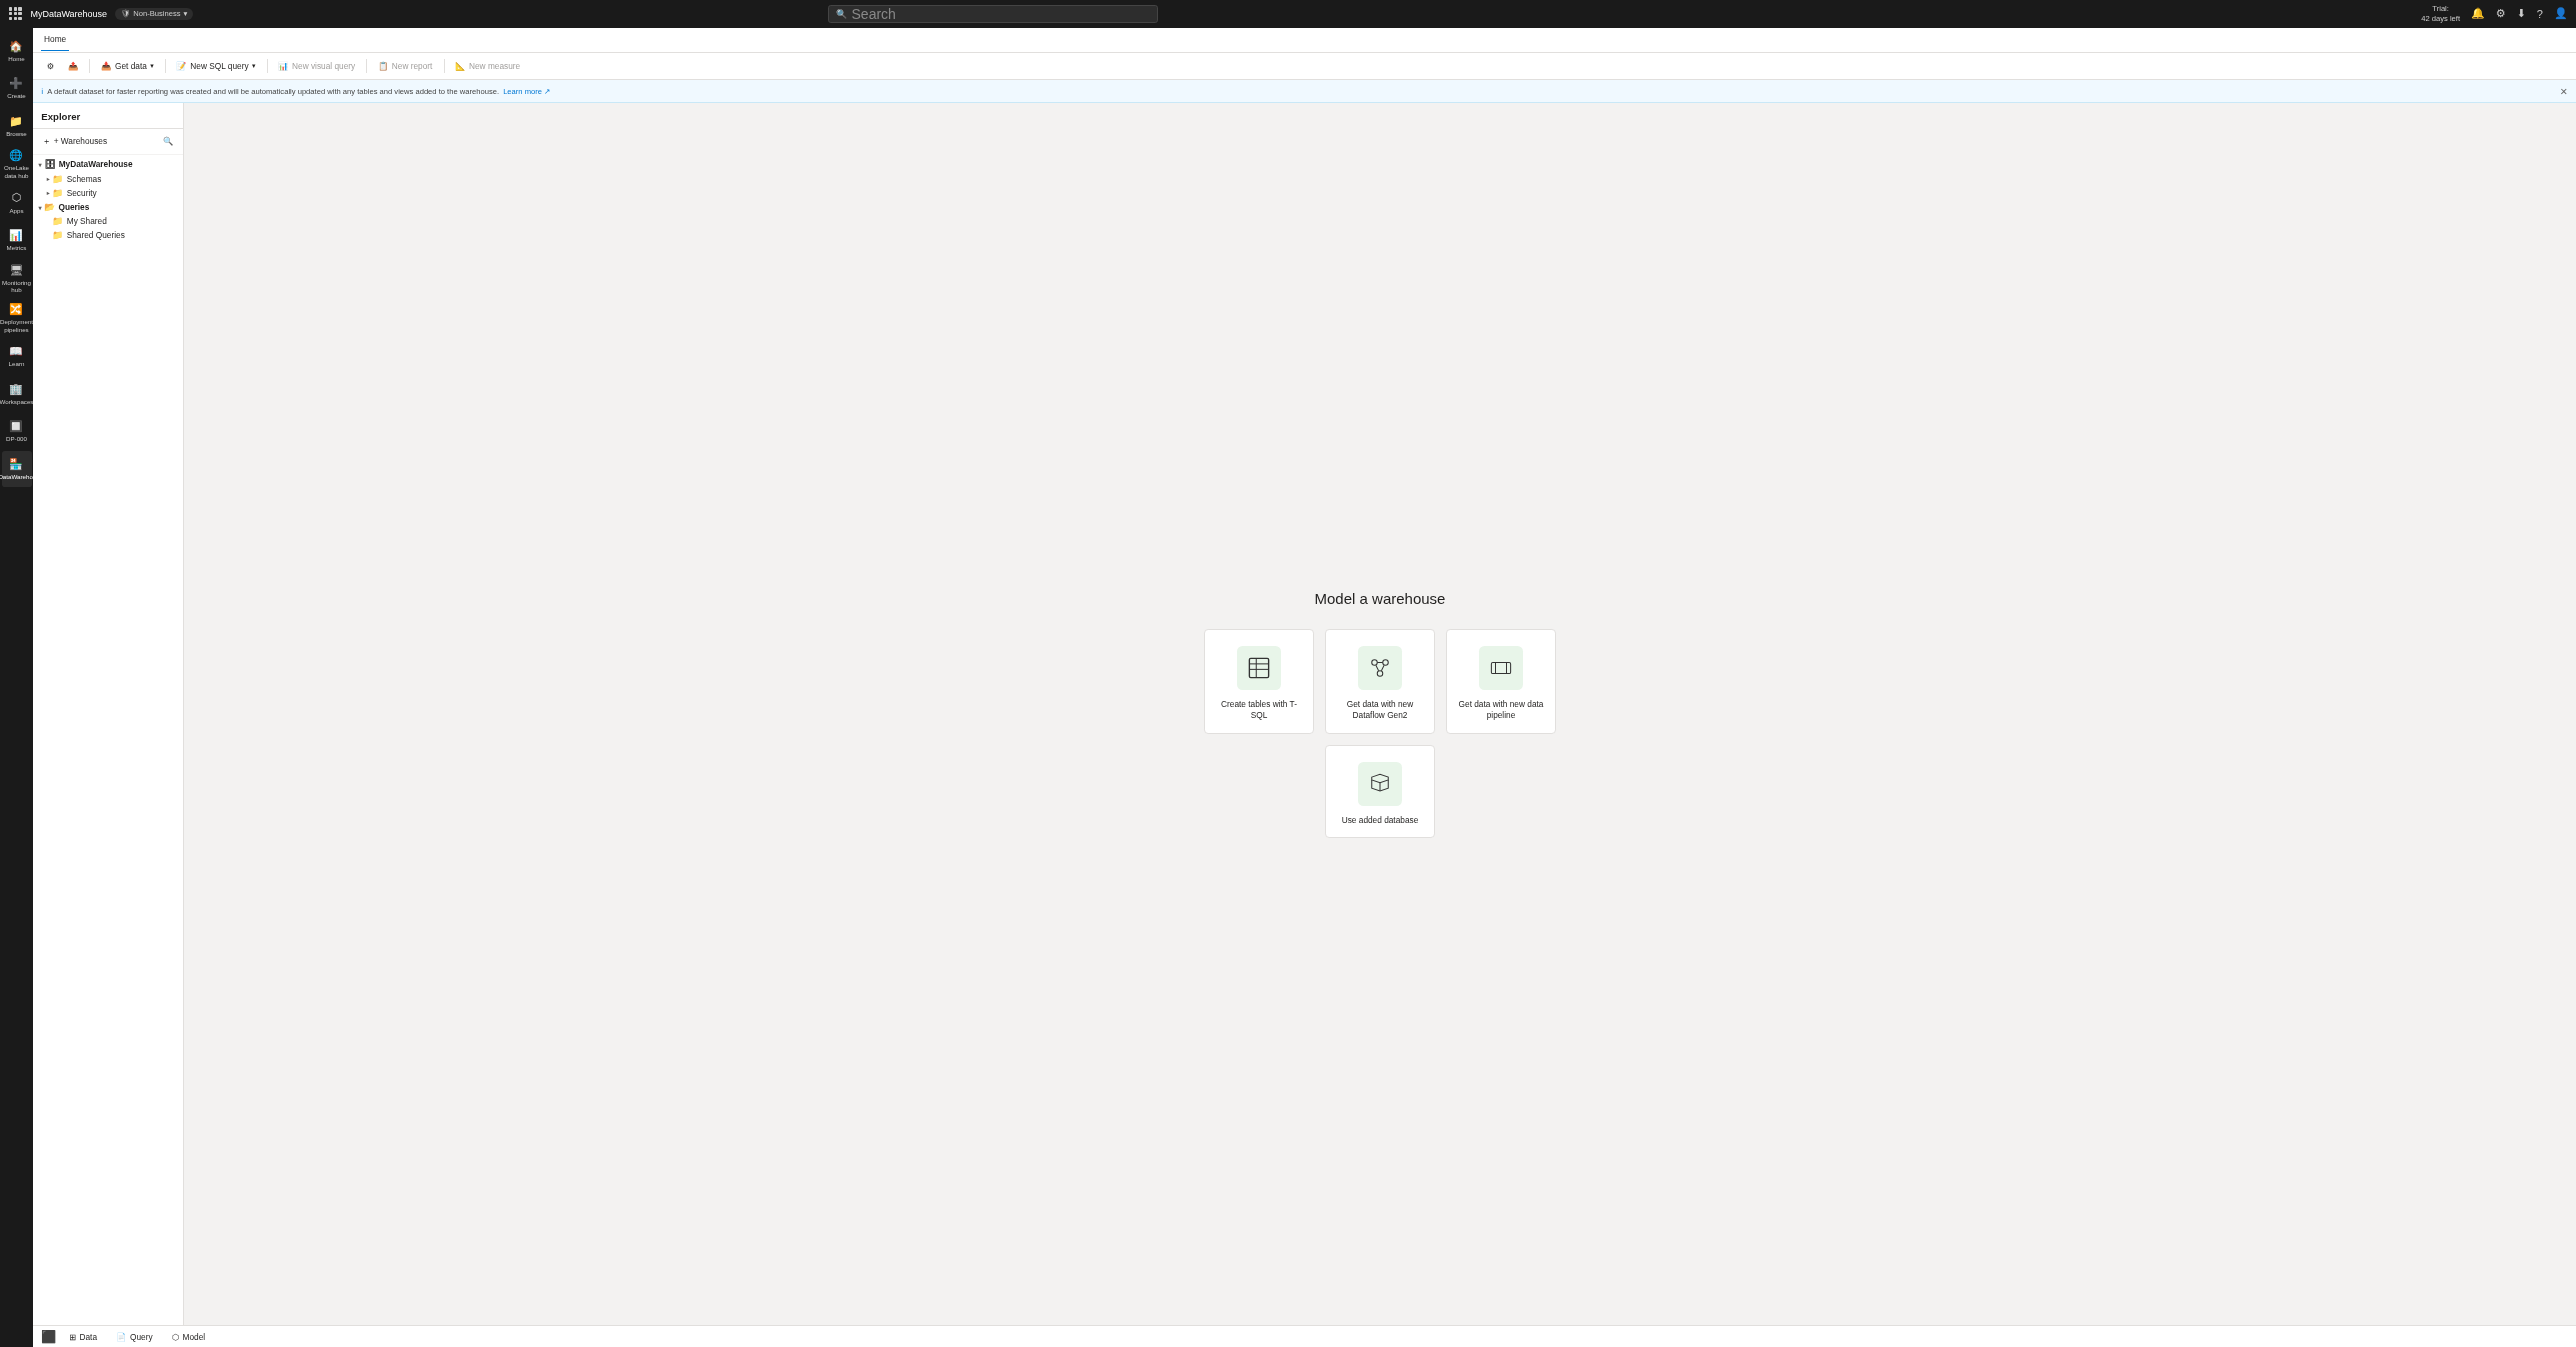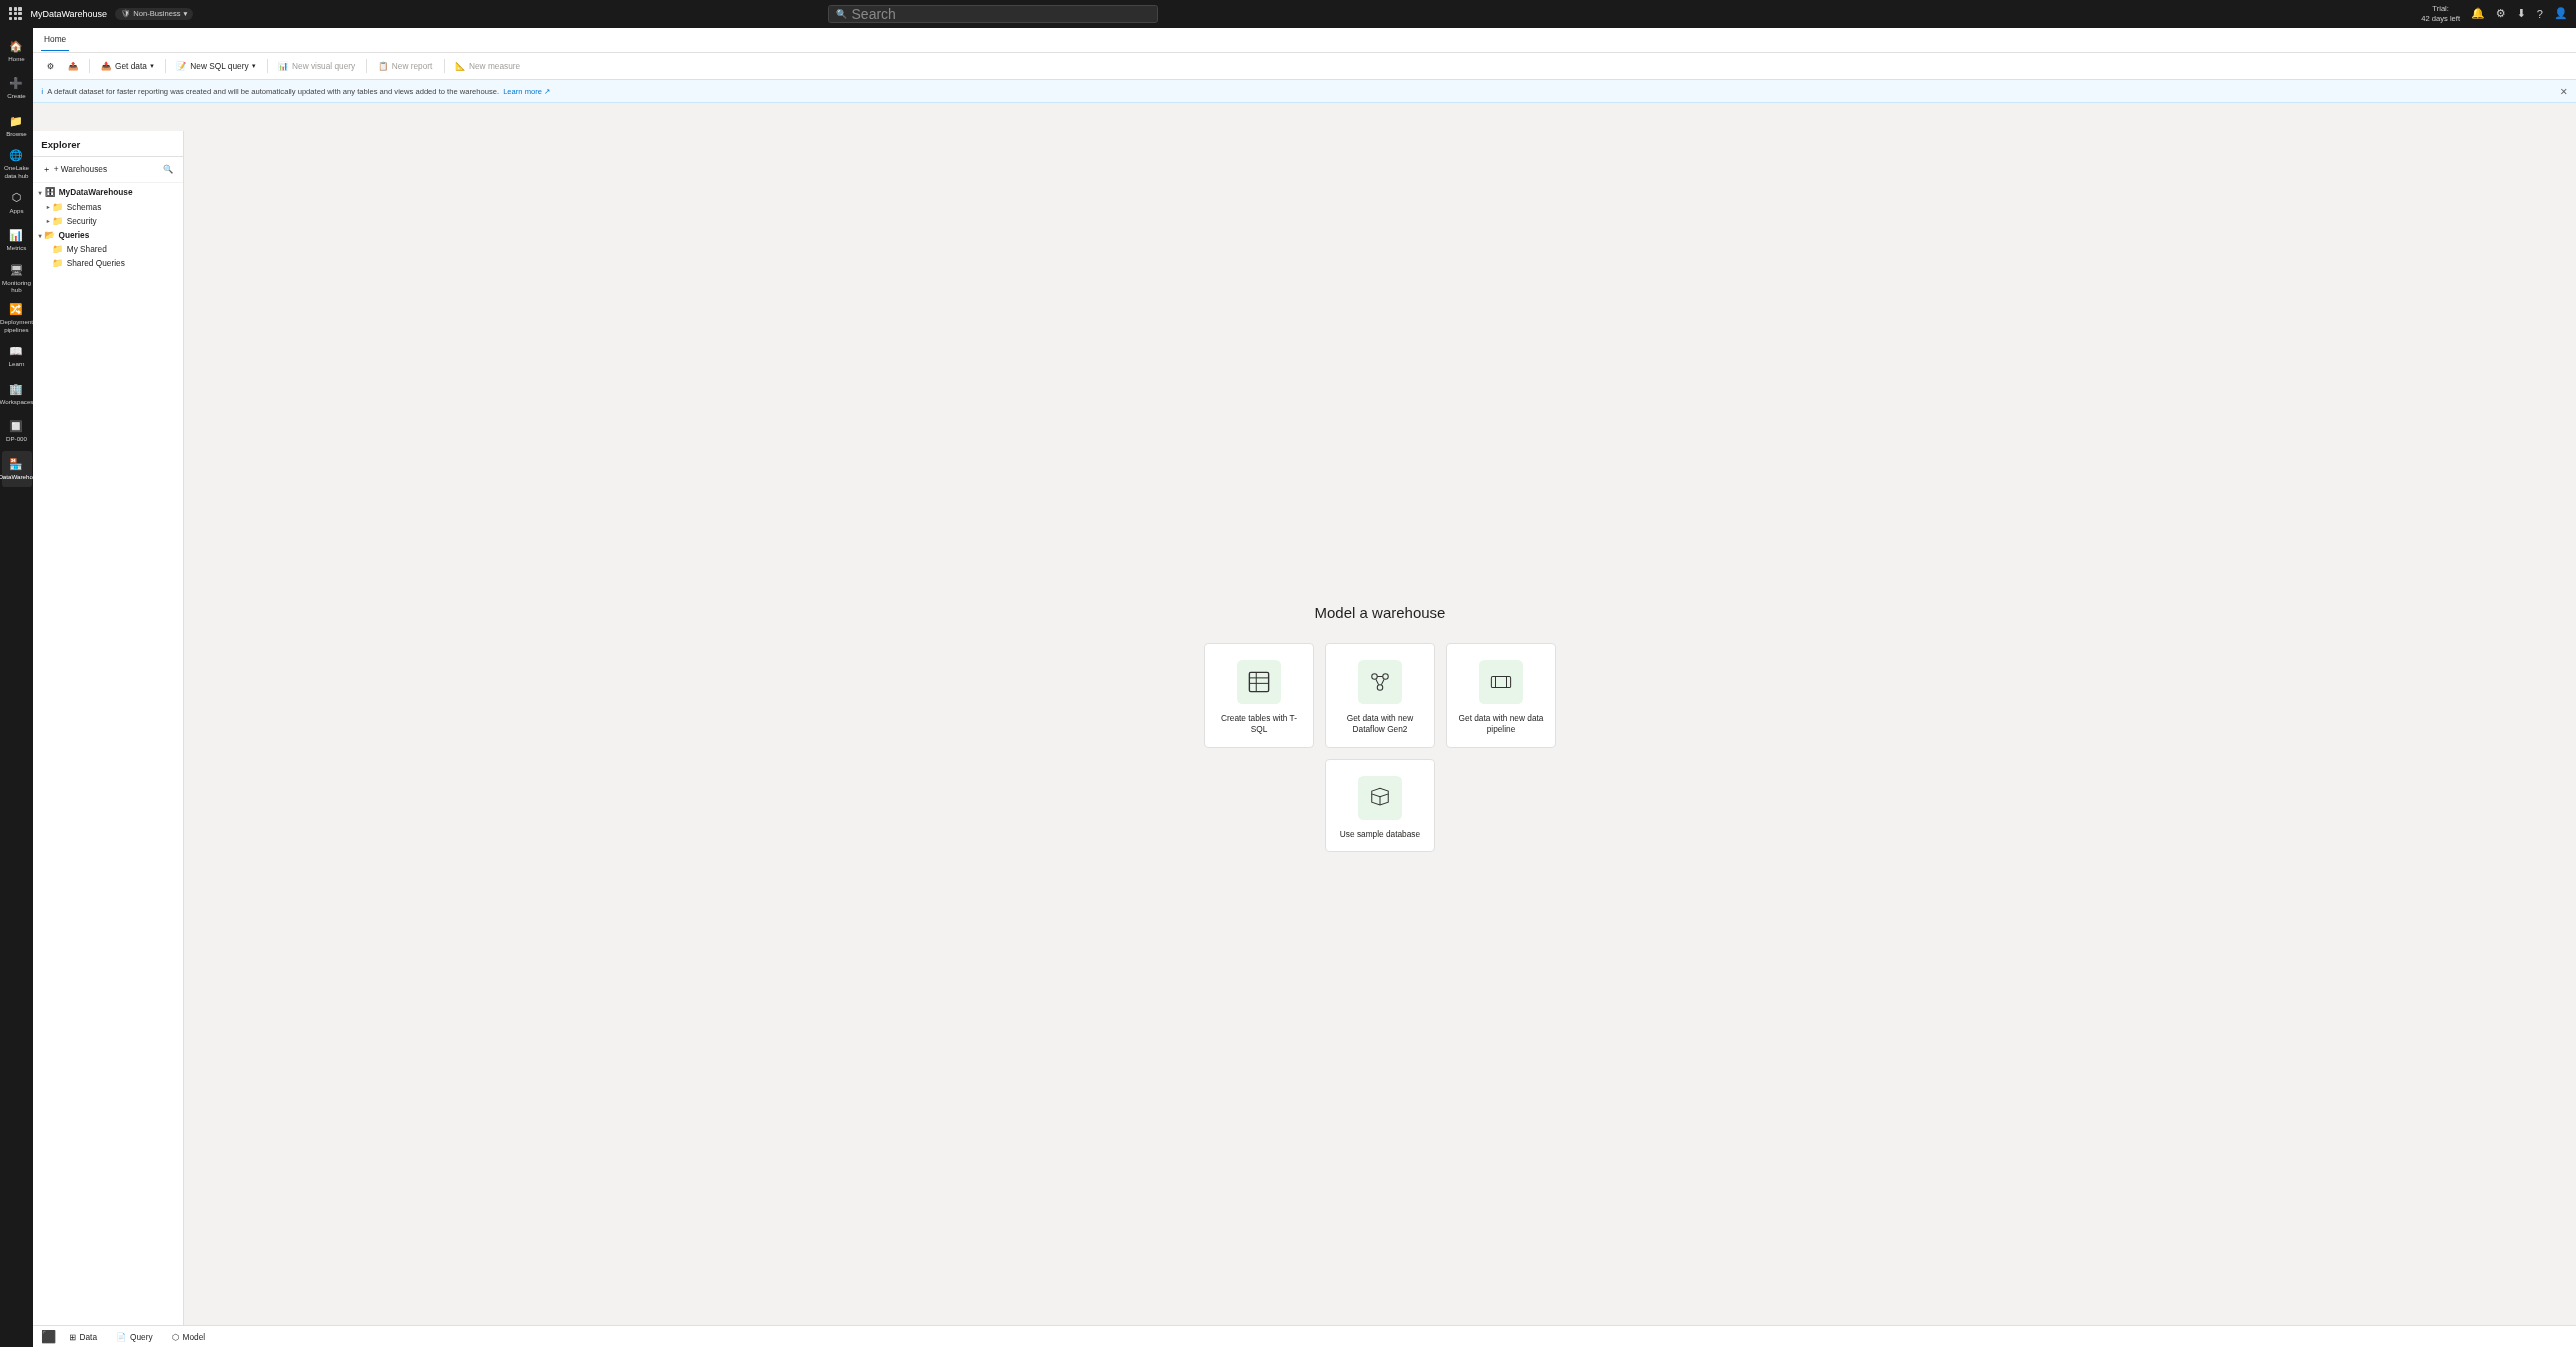--- a/index.html
+++ b/index.html
@@ -85,21 +85,21 @@
     
     .infobar {
       background: #f0f9ff; border-bottom: 0.7px solid #c9e8f7;
       padding: 5.5px 8.3px; font-size: 7.6px; color: #444; display: flex; align-items: center; gap: 4.1px;
       flex-shrink: 0;
     }
     .infobar a { color: #0078d4; text-decoration: none; }
     .infobar-close { margin-left: auto; cursor: pointer; color: #666; font-size: 9.6px; }
 
     
-    .body-split { display: flex; flex: 1; overflow: hidden; margin-top: 28px; }
+    .body-split { display: flex; flex: 1; overflow: hidden; }
 
     
     .explorer-panel {
       width: 151px; background: #fff; border-right: 0.7px solid #e1dfdd;
       display: flex; flex-direction: column; flex-shrink: 0; overflow: hidden;
     }
     .explorer-header {
       padding: 8.3px 8.3px 5.5px; font-size: 9.6px; font-weight: 600; border-bottom: 0.7px solid #e1dfdd;
       display: flex; align-items: center; justify-content: space-between;
     }
@@ -397,21 +397,21 @@
             </div>
 
             <div class="card">
               <div class="card-icon-wrap">
                 <svg width="22" height="22" viewBox="0 0 32 32" fill="none" xmlns="http://www.w3.org/2000/svg">
                   <path d="M4 6 L16 2 L28 6 L28 10 L16 14 L4 10 Z" stroke="#333" stroke-width="1.5" fill="none"></path>
                   <path d="M4 10 L4 22 L16 26 L28 22 L28 10" stroke="#333" stroke-width="1.5" fill="none"></path>
                   <line x1="16" y1="14" x2="16" y2="26" stroke="#333" stroke-width="1.5"></line>
                 </svg>
               </div>
-              <span class="card-label">Use sample database</span>
+              <span class="card-label">Use added database</span>
             </div>
 
           </div>
         </div>
       </div>
 
     </div>
 
     <div class="statusbar">
       <span style="color:#F2C94C; font-size:12.4px;">⬛</span>

